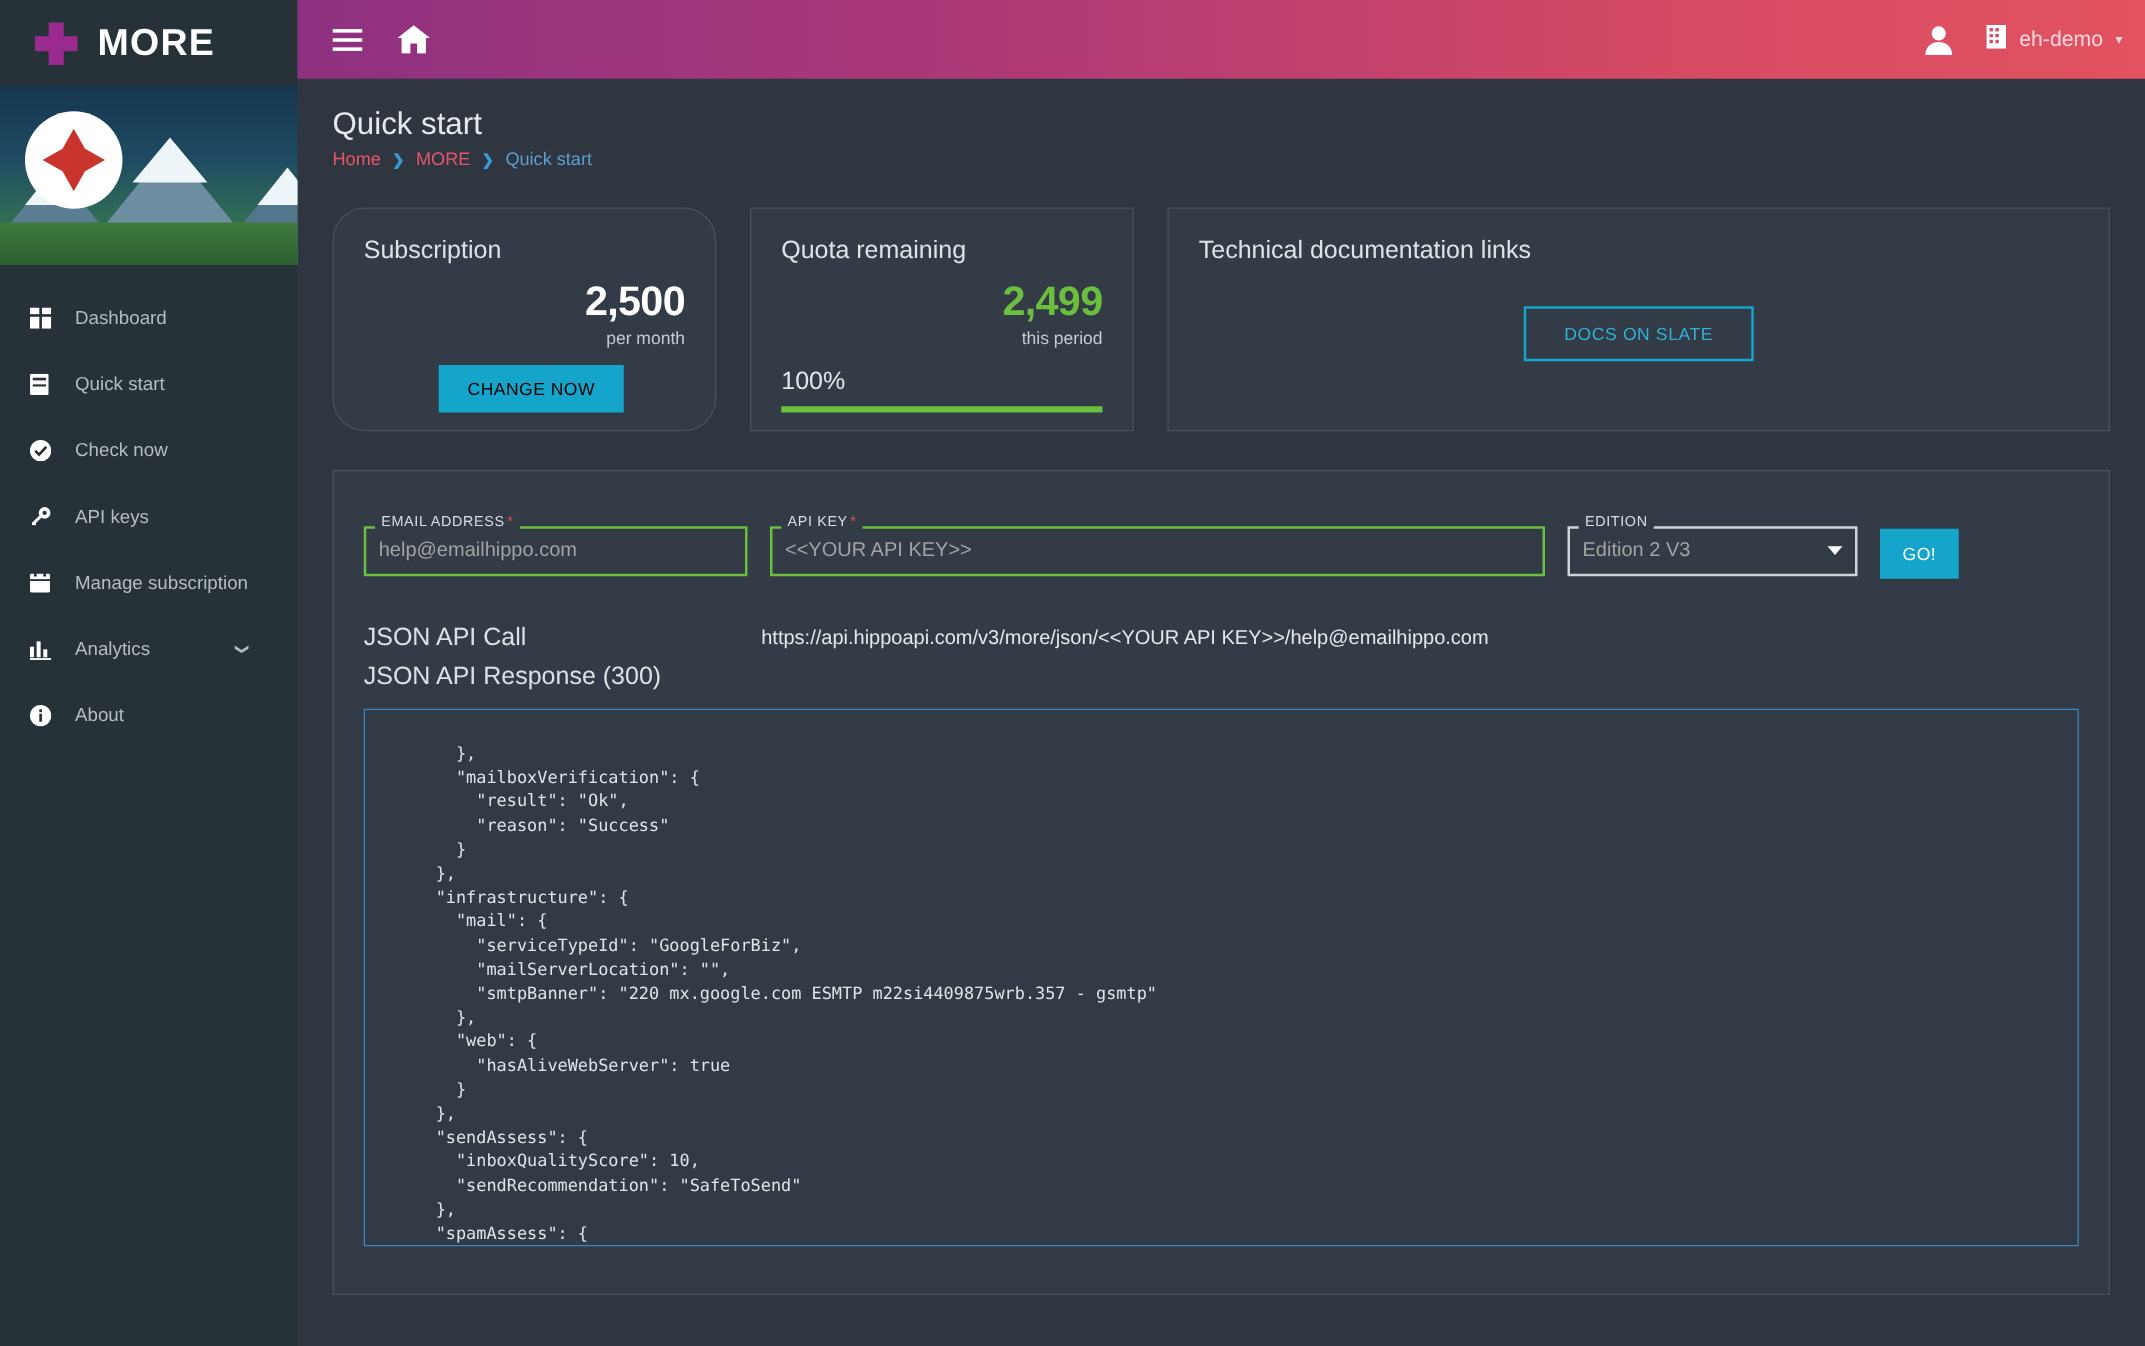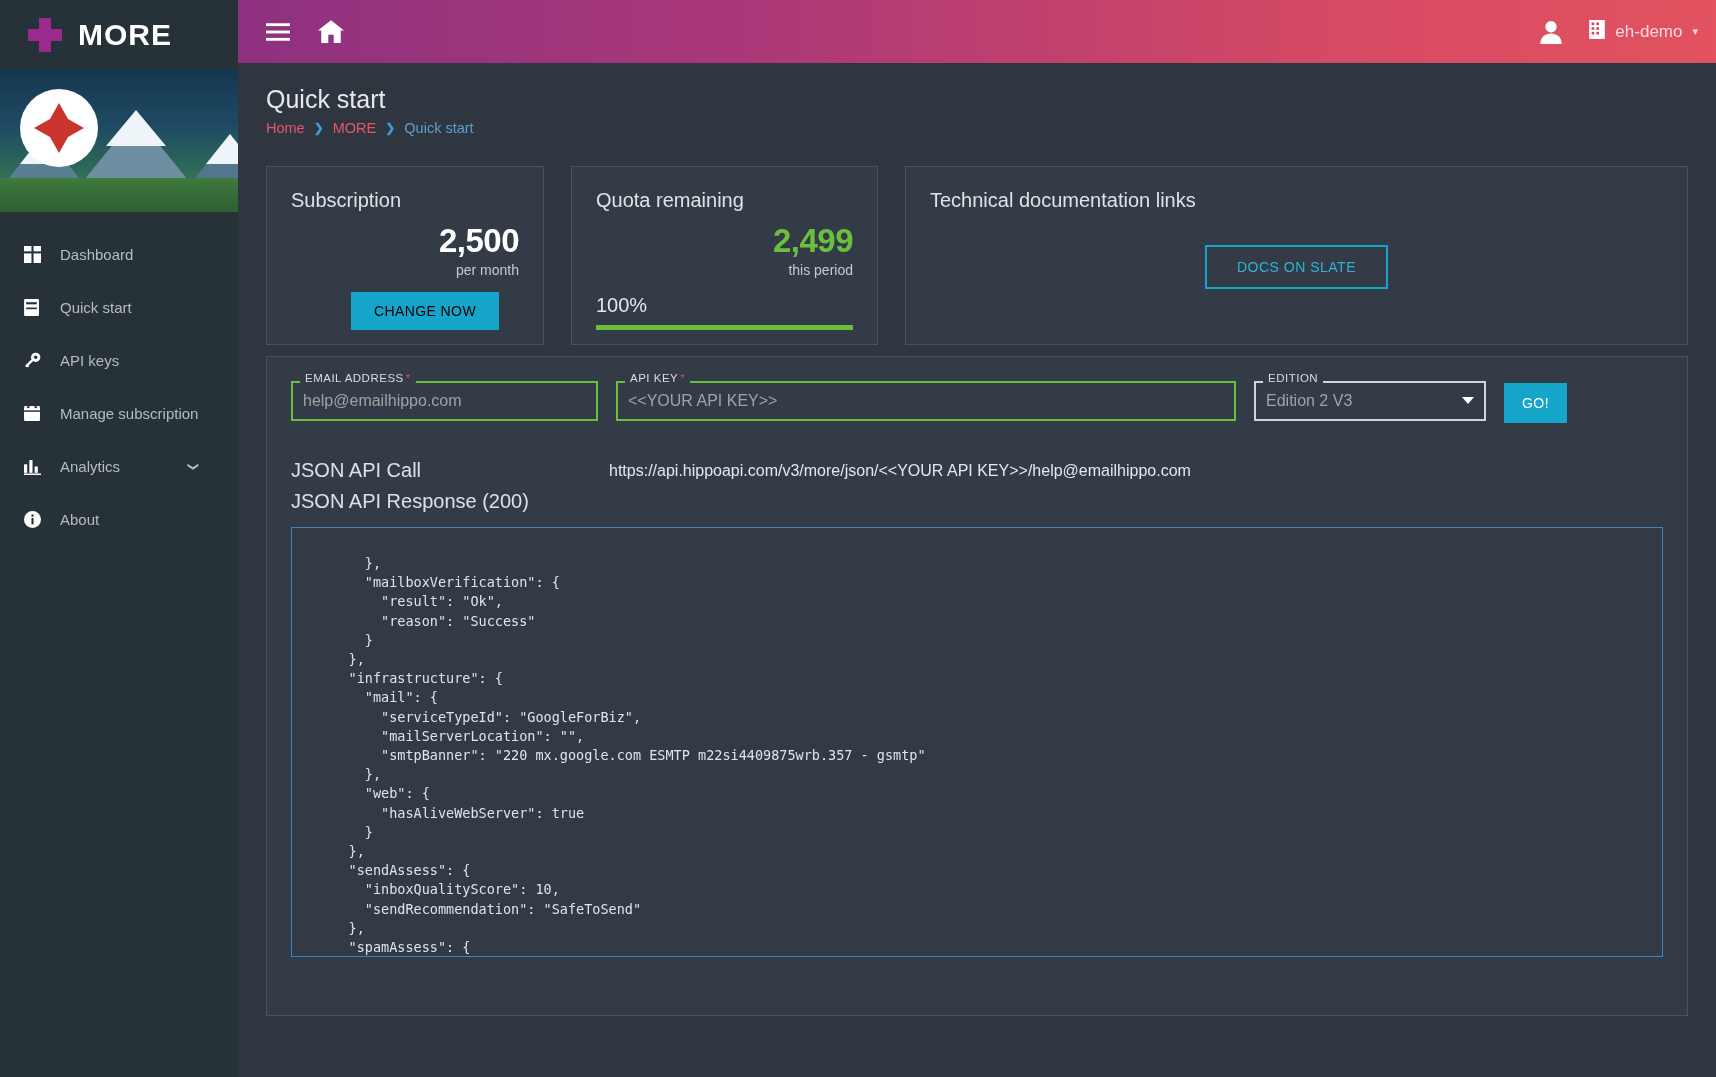--- a/index.html
+++ b/index.html
@@ -103,21 +103,21 @@
   .crumb-sep { color: #3c9ad6; font-size: 12px; font-weight: bold; }
   .crumb-cur { color: #5b9fd4; }
 
   .content { padding: 30px 28px 0 28px; }
 
   .cards { display: flex; gap: 27px; }
   .card {
     background: #333b47; border: 1px solid #4a525e;
     padding: 22px 24px 24px 24px;
   }
-  .card.sub   { width: 278px; height: 179px; }
+  .card.sub   { width: 307px; height: 179px; border-radius: 26px; }
   .card.quota { width: 307px; height: 179px; }
   .card.docs  { flex: 1; height: 179px; }
   .card-title { color: #dfe3e6; font-size: 20px; font-weight: 400; }
   .big-num {
     text-align: right; font-size: 33px; font-weight: bold;
     color: #ffffff; margin-top: 10px; letter-spacing: -0.5px;
   }
   .big-num.green { color: #6bbf3e; text-align: right; }
   .sub-label { text-align: right; color: #c6cbd1; font-size: 14px; margin-top: 2px; }
   .btn-change {
@@ -131,22 +131,22 @@
   .bar-fill { height: 5px; background: #6bbf3e; }
   .docs-btn-wrap { display: flex; justify-content: center; align-items: center; height: 110px; }
   .btn-docs {
     border: 2px solid #15a5cb; color: #2fb2d6; background: transparent;
     font-size: 14px; letter-spacing: .5px; padding: 12px 30px; cursor: pointer;
     font-family: "Liberation Sans", sans-serif;
   }
 
   
   .panel {
-    margin-top: 11px; background: #333b47; border: 1px solid #4a525e;
-    padding: 24px 24px 0 24px; min-height: 660px;
+    margin-top: 31px; background: #333b47; border: 1px solid #4a525e;
+    padding: 44px 24px 0 24px; min-height: 660px;
   }
   .form-row { display: flex; align-items: flex-start; gap: 18px; }
   .field { position: relative; }
   .field .fbox {
     border: 2px solid #6bbf3e; background: transparent;
     height: 40px; display: flex; align-items: center; padding: 0 10px;
   }
   .field.grey .fbox { border-color: #cfd4d8; }
   .field .flabel {
     position: absolute; top: -9px; left: 9px; padding: 0 5px;
@@ -225,20 +225,29 @@
       </div>
       <div class="menu-item">
         <span class="mi-icon">
           <svg width="15" height="17" viewBox="0 0 14 16" fill="#fff">
               <rect x="0" y="0" width="14" height="16" rx="1"></rect>
               <rect x="2" y="3" width="10" height="2" fill="#263238"></rect>
               <rect x="2" y="8" width="10" height="1.6" fill="#263238"></rect>
             </svg>
         </span>
         <span class="mi-label">Quick start</span>
+      </div>
+      <div class="menu-item">
+        <span class="mi-icon">
+          <svg width="17" height="17" viewBox="0 0 16 16" fill="#fff">
+              <circle cx="8" cy="8" r="8"></circle>
+              <path d="M4 8.2 L6.8 11 L12.2 5.2" stroke="#263238" stroke-width="2" fill="none"></path>
+            </svg>
+        </span>
+        <span class="mi-label">Check now</span>
       </div>
       <div class="menu-item">
         <span class="mi-icon">
           <svg width="17" height="17" viewBox="0 0 16 16" fill="#fff">
               <circle cx="11" cy="5" r="4.4"></circle>
               <circle cx="11" cy="5" r="1.6" fill="#263238"></circle>
               <rect x="1" y="9.4" width="8" height="2.3" transform="rotate(-45 5 10.5)"></rect>
               <rect x="1.5" y="12.2" width="3" height="2"></rect>
             </svg>
         </span>
@@ -386,21 +395,21 @@
 
           <button class="btn-go">GO!</button>
         </div>
 
         <div class="sec-row">
           <div class="sec-label">JSON API Call</div>
           <div class="sec-value">https://api.hippoapi.com/v3/more/json/&lt;&lt;YOUR API KEY&gt;&gt;/help@emailhippo.com</div>
         </div>
 
         <div class="sec-row sec-row2">
-          <div class="sec-label">JSON API Response (200)</div>
+          <div class="sec-label">JSON API Response (300)</div>
         </div>
 
         <div class="code-box">
           <pre>      },
       "mailboxVerification": {
         "result": "Ok",
         "reason": "Success"
       }
     },
     "infrastructure": {

